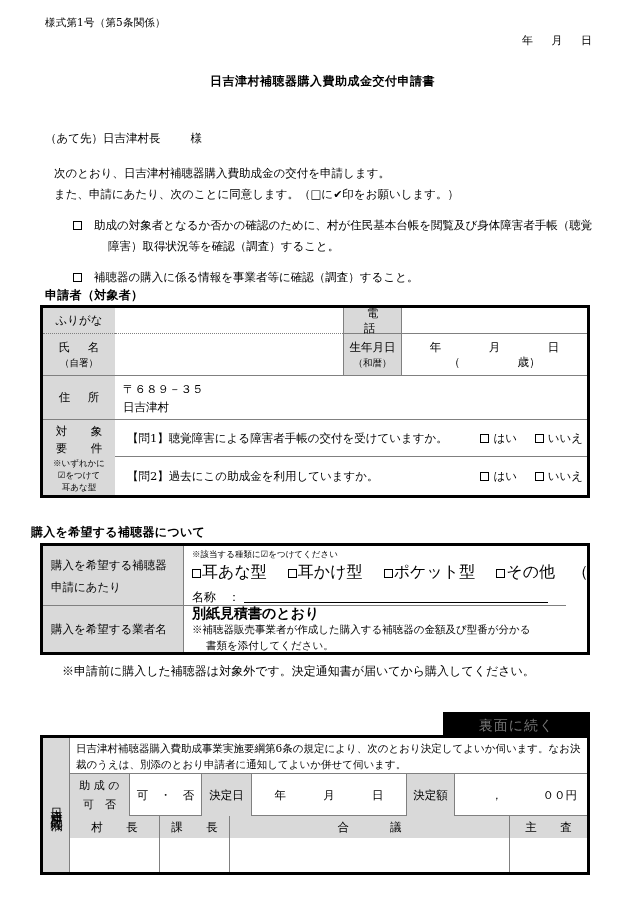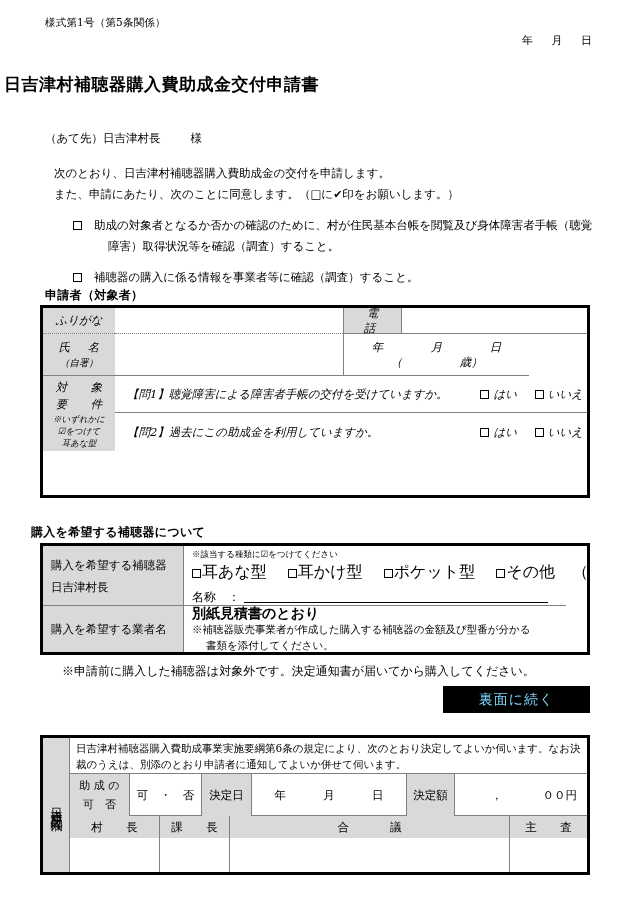--- a/index.html
+++ b/index.html
@@ -34,24 +34,25 @@
     right: 38px;
     top: 33px;
     font-size: 11px;
     white-space: nowrap;
   }
   .date-line span { display: inline-block; }
   .date-line .g { width: 26px; }
 
   .doc-title {
     position: absolute;
-    left: 4px;
+    left: 15px;
     right: 0;
     top: 73px;
-    font-size: 17px;
+    text-align: center;
+    font-size: 12px;
     font-weight: bold;
     letter-spacing: 0.5px;
   }
 
   .addressee {
     position: absolute;
     left: 45px;
     top: 131px;
     font-size: 11.5px;
     white-space: nowrap;
@@ -203,26 +204,27 @@
   .vend-note .cont { display: block; padding-left: 14px; }
 
   .footnote {
     position: absolute;
     font-size: 12px;
     white-space: nowrap;
   }
   .backbanner {
     position: absolute;
     background: #000000;
-    color: #7dd3fc;
+    color: #737373;
     display: flex;
     align-items: center;
     justify-content: center;
     font-size: 14px;
     letter-spacing: 1px;
+    margin-top: 26px;
   }
 
   
   .vert-label {
     writing-mode: vertical-rl;
     text-orientation: upright;
     letter-spacing: 2px;
     font-size: 12px;
     background: #d9d9d9;
     display: flex;
@@ -268,50 +270,63 @@
     </div>
 
     <div class="consent-item">
       <span class="cbox"><span class="box-glyph"></span></span>
       <span class="ctext"><span>補聴器の購入に係る情報を事業者等に確認（調査）すること。</span></span>
     </div>
   </div>
 
   <div class="caption" style="left:45px; top:287px;">申請者（対象者）</div>
 
-  <div class="tbl" style="left:40px; top:305px; width:550px; height:193px;font-style:italic;">
+  <div class="tbl" style="left:40px; top:305px; width:550px; height:193px;">
 
     <div class="row" style="height:26px;">
       <div class="cell hd bb-dot" style="width:72px; height:26px;">ふりがな</div>
       <div class="cell bb-dot" style="width:228px; height:26px;"></div>
       <div class="cell hd bl bb" style="width:58px; height:26px;">
           <span class="sp2">電　話</span>
         </div>
       <div class="cell bl bb" style="width:186px; height:26px;"></div>
     </div>
 
     <div class="row" style="height:42px;">
       <div class="cell hd stackcell bb" style="width:72px; height:42px;">
         <span class="sp1">氏　名</span>
         <span class="sub">（自署）</span>
       </div>
       <div class="cell bb" style="width:228px; height:42px;"></div>
+      <div class="cell hd stackcell bl bb" style="width:58px; height:42px;">
+        <span>生年月日</span>
+        <span class="sub">（和暦）</span>
+      </div>
       <div class="cell stackcell bl bb" style="width:186px; height:42px;">
         <span class="dob-line">
           <span>年</span>
           <span>月</span>
           <span>日</span>
         </span>
         <span class="dob-line2">
           <span>（</span>
           <span>歳）</span>
         </span>
       </div>
     </div>
 
+    <div class="row" style="height:44px;">
+      <div class="cell hd bb" style="width:72px; height:44px;">
+          <span class="sp1">住　所</span>
+        </div>
+      <div class="cell addr-inner bb" style="width:472px; height:44px;">
+        <span>〒６８９－３５</span>
+        <span>日吉津村</span>
+      </div>
+    </div>
 
     <div class="row" style="height:75px;">
       <div class="cell hd stackcell" style="width:72px; height:75px; line-height:17px;">
         <span class="sp2">対　象</span>
         <span class="sp2">要　件</span>
         <span class="req-note">※いずれかに</span>
         <span class="req-note">☑をつけて</span>
         <span class="req-note">耳あな型</span>
       </div>
       <div style="width:472px; height:75px;">
@@ -337,21 +352,21 @@
     </div>
   </div>
 
   <div class="caption" style="left:31px; top:524px;">購入を希望する補聴器について</div>
 
   <div class="tbl" style="left:40px; top:543px; width:550px; height:112px;">
 
     <div class="row" style="height:60px;">
       <div class="cell hd stackcell bb" style="width:140px; height:60px; align-items:flex-start; padding-left:8px; line-height:22px;">
         <span>購入を希望する補聴器</span>
-        <span>日吉津村長</span>
+        <span>申請にあたり</span>
       </div>
       <div class="cell dev-inner bl bb" style="width:383px; height:60px;">
         <span class="dev-note"><span>※該当する種類に</span><span>☑</span><span>をつけてください</span></span>
         <span class="dev-types">
           <span class="t"><span class="box-glyph"></span><span>耳あな型</span></span>
           <span class="t"><span class="box-glyph"></span><span>耳かけ型</span></span>
           <span class="t"><span class="box-glyph"></span><span>ポケット型</span></span>
           <span><span class="box-glyph"></span><span>その他</span></span>
           <span style="margin-left:12px;">（</span>
           <span style="margin-left:74px;">）</span>

